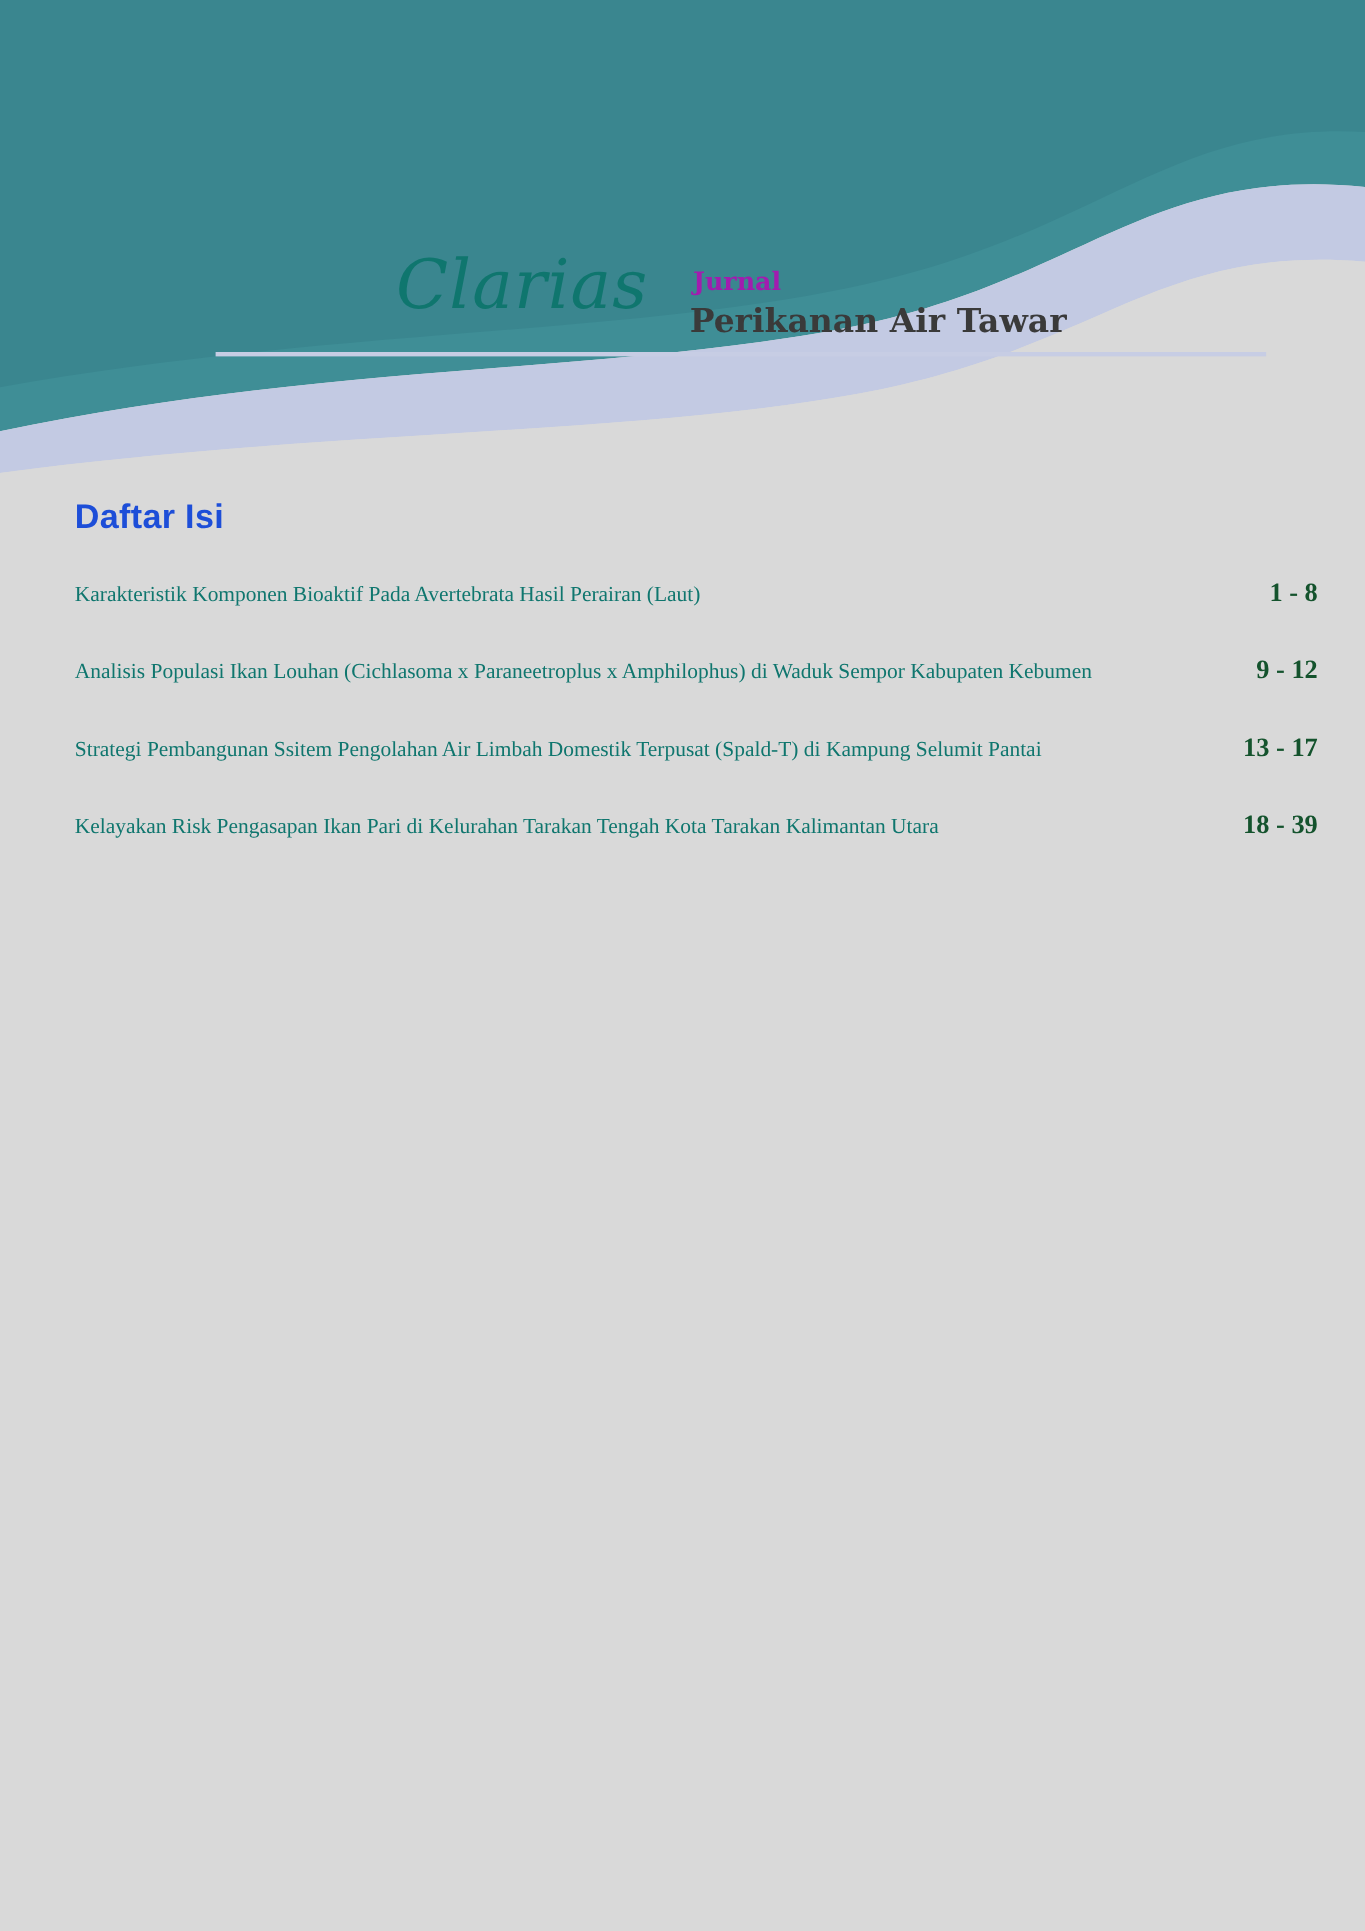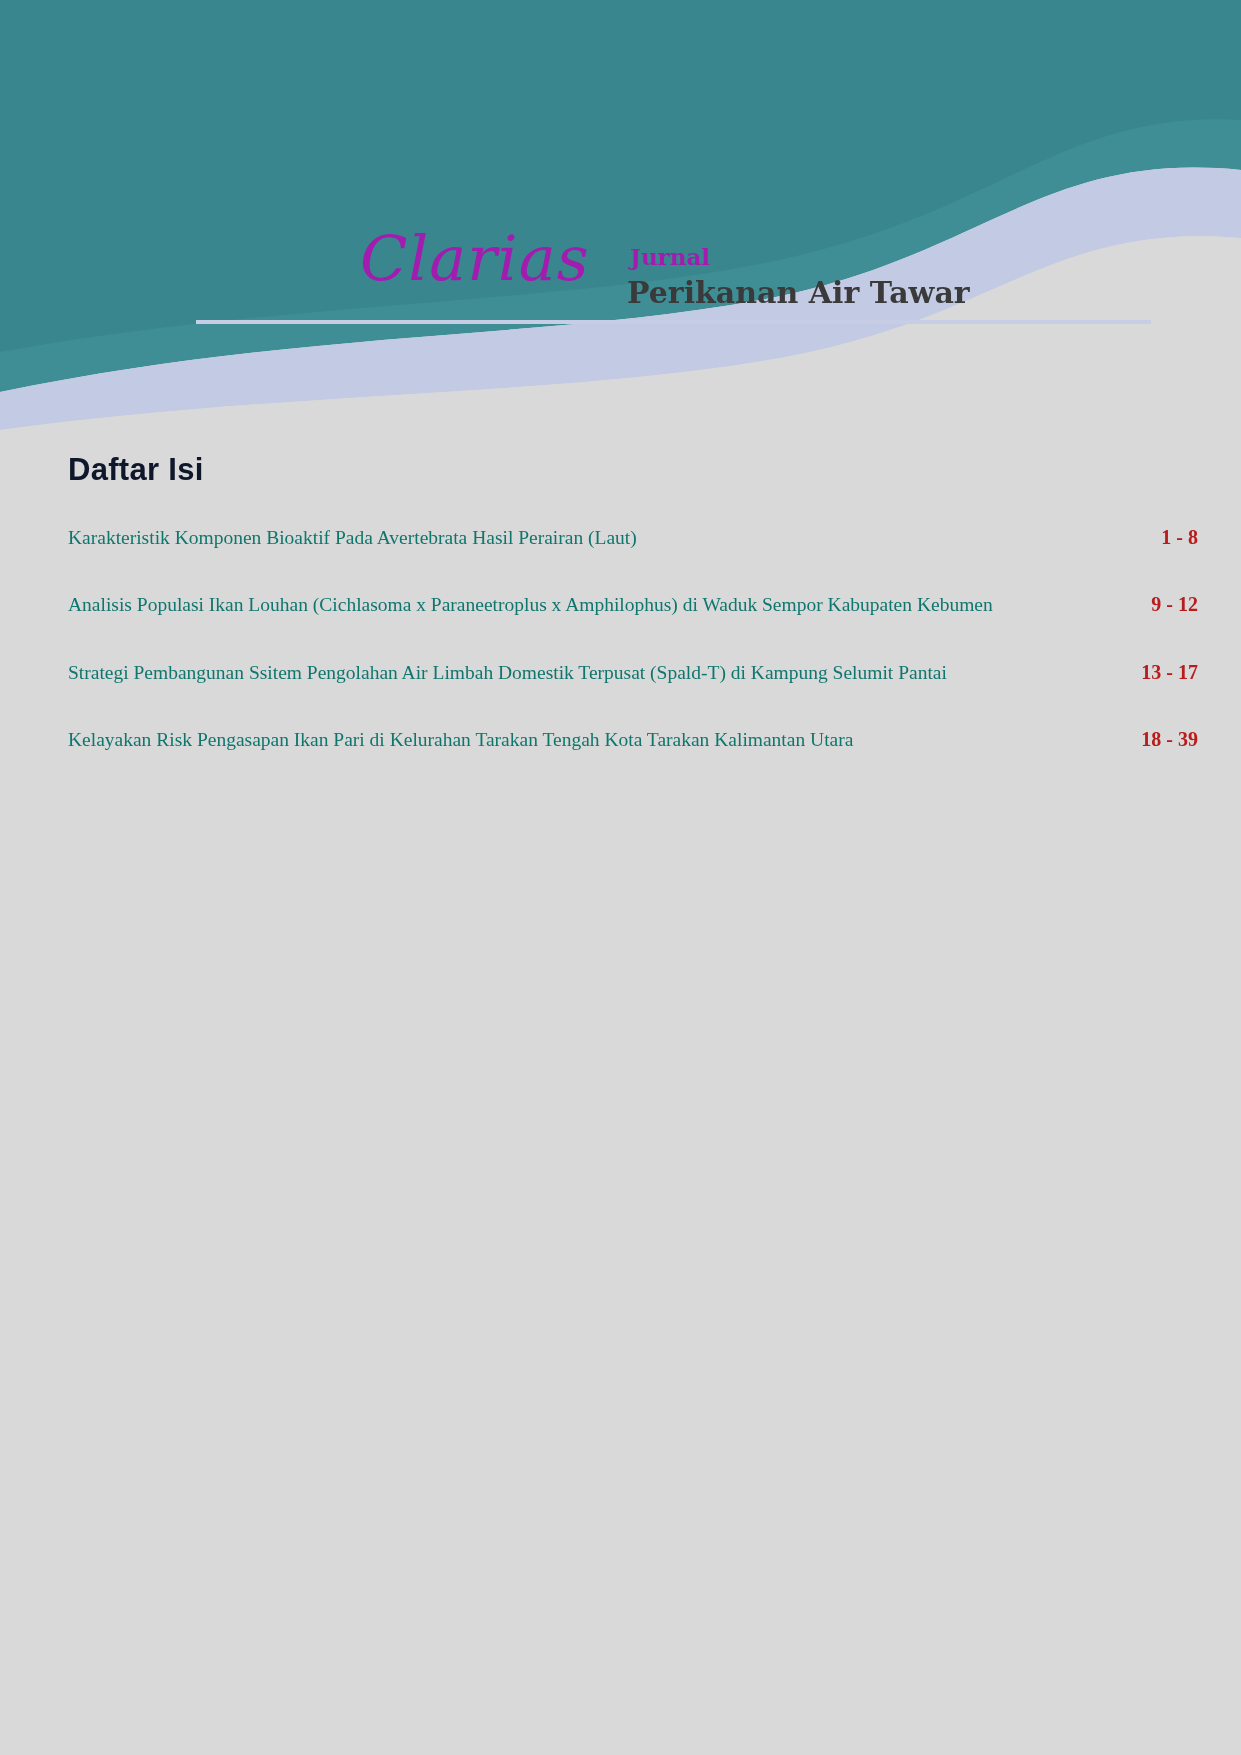--- a/index.html
+++ b/index.html
@@ -37,21 +37,21 @@
     height: 130px;
     z-index: 5;
   }
   .journal-name {
     position: absolute;
     left: 360px;
     top: 112px;
     font-family: "DejaVu Serif", serif;
     font-style: italic;
     font-size: 62px;
-    color: #a21caf;
+    color: #0f766e;
     letter-spacing: 1px;
   }
   .journal-sub-top {
     position: absolute;
     left: 630px;
     top: 133px;
     font-family: "DejaVu Serif", serif;
     font-weight: bold;
     font-size: 23px;
     color: #a21caf;
@@ -79,21 +79,21 @@
   .toc {
     position: absolute;
     left: 68px;
     top: 452px;
     width: 1130px;
   }
   .toc-title {
     font-family: "Liberation Sans", sans-serif;
     font-weight: bold;
     font-size: 31px;
-    color: #0f172a;
+    color: #1d4ed8;
     margin: 0 0 38px 0;
     letter-spacing: 0.3px;
   }
   .toc-list {
     list-style: none;
     margin: 0;
     padding: 0;
   }
   .toc-row {
     display: flex;
@@ -105,22 +105,22 @@
   .toc-row .entry-title {
     font-family: "Liberation Serif", serif;
     font-size: 19.5px;
     color: #0f766e;
     line-height: 1.25;
     flex: 1 1 auto;
   }
   .toc-row .entry-pages {
     font-family: "Liberation Serif", serif;
     font-weight: bold;
-    font-size: 20px;
-    color: #b91c1c;
+    font-size: 24px;
+    color: #14532d;
     white-space: nowrap;
     flex: 0 0 auto;
     text-align: right;
     min-width: 86px;
   }
 </style>
 </head>
 <body>
 
 <div class="banner">

